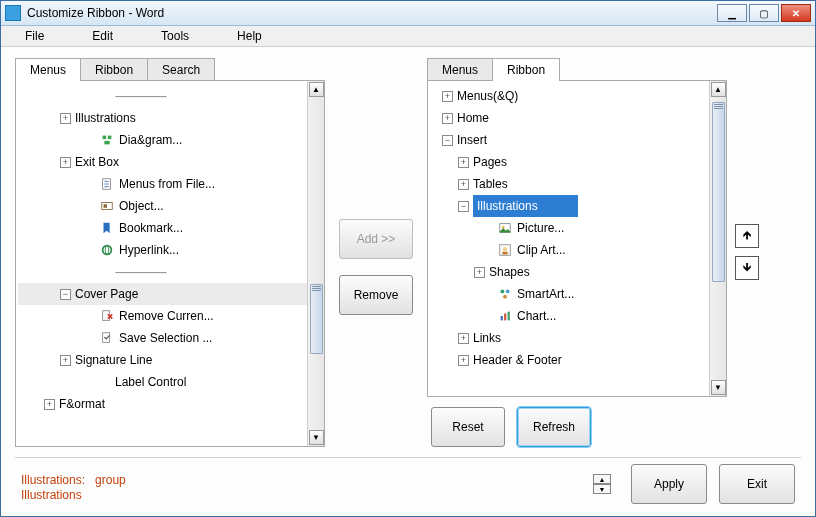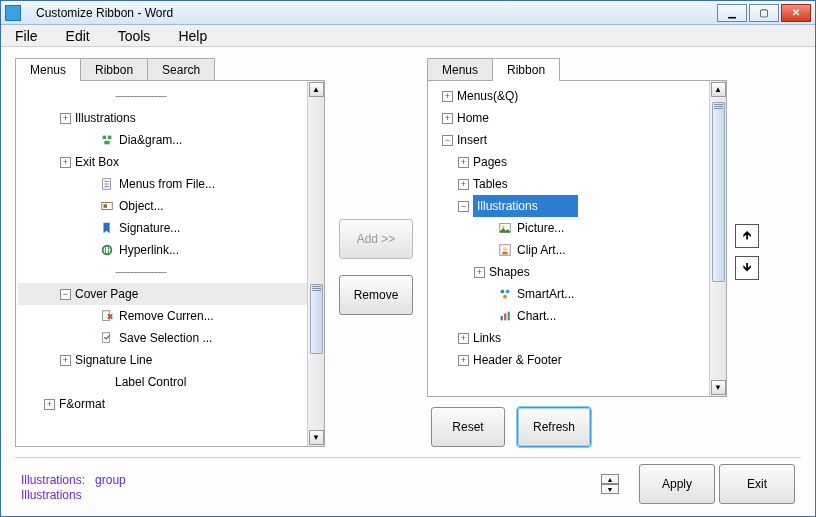--- a/index.html
+++ b/index.html
@@ -1,29 +1,29 @@
 <!DOCTYPE html>
 <html><head>
 <meta charset="utf-8">
 <style>
 * { box-sizing: border-box; font-family: "Segoe UI", Tahoma, sans-serif; }
 html, body { margin: 0; padding: 0; }
 body { width: 816px; height: 517px; background: #fff; font-size: 12px; color: #000; overflow: hidden; }
 
 .window { width: 816px; height: 517px; background: #d6e6f5; border: 1px solid #3a6ea5; display: flex; flex-direction: column; }
 
-.titlebar { height: 28px; background: linear-gradient(to bottom, #f2f7fc, #d6e6f5); display: flex; align-items: center; padding: 0 4px; border-bottom: 1px solid #a0b9d6; gap: 9px; }
+.titlebar { height: 28px; background: linear-gradient(to bottom, #f2f7fc, #d6e6f5); display: flex; align-items: center; padding: 0 4px; border-bottom: 1px solid #a0b9d6; }
 .titlebar .app-icon { width: 16px; height: 16px; background: #3aa0e0; border: 1px solid #1a7ab8; margin-right: 6px; }
 .titlebar .title { flex: 1; font-size: 12px; color: #000; }
 .title-btns { display: flex; gap: 2px; }
 .title-btn { width: 30px; height: 18px; border: 1px solid #6a89a8; background: linear-gradient(to bottom,#f7fbff,#dfeaf5); display: flex; align-items: center; justify-content: center; font-size: 10px; cursor: pointer; }
 .title-btn.close { background: linear-gradient(to bottom,#f09080,#d43a1f); color:#fff; border-color:#9e2a13; font-weight:bold; }
 
 .menubar { height: 22px; background: #f0f0f0; display: flex; align-items: stretch; border-bottom: 1px solid #d0d0d0; }
-.menubar .menu-item { padding: 3px 14px; font-size: 14px; cursor: pointer; }
+.menubar .menu-item { padding: 3px 24px; font-size: 12px; cursor: pointer; }
 
 .content { flex: 1; background: #fdfdfd; padding: 10px 14px 4px 14px; display: flex; flex-direction: column; }
 
 .main-row { display: flex; gap: 6px; height: 390px; }
 
 .tabgroup { display: flex; flex-direction: column; }
 .tabs { display: flex; }
 .tab { padding: 4px 14px; border: 1px solid #aaa; border-bottom: none; background: #e9e9e9; font-size: 12px; cursor: pointer; position: relative; top: 1px; }
 .tab.active { background: #fff; z-index: 2; }
 .tab + .tab { margin-left: -1px; }
@@ -52,24 +52,24 @@
 .btn.disabled { color:#9a9a9a; border-color:#bcbcbc; cursor:default; }
 .btn.focus { border-color:#2d9de0; box-shadow: 0 0 0 1px #9fd4f2 inset; outline:1px solid #88cef5; }
 
 .side-arrows { width:28px; display:flex; flex-direction:column; align-items:center; justify-content:center; gap:8px; }
 .arrow-btn { width:24px; height:24px; border:1px solid #555; background:#fff; display:flex; align-items:center; justify-content:center; font-size:12px; cursor:pointer; }
 
 .below-right { display:flex; gap:12px; margin-top:10px; margin-left: 4px; }
 
 .footer-sep { height:1px; background:#cfcfcf; margin:10px 0 6px 0; }
 .footer { display:flex; align-items:center; padding: 0 6px 8px 6px; }
-.footer .info { font-size:12px; color:#6d28d9; line-height:15px;margin-top:8px; }
+.footer .info { font-size:12px; color:#c2410c; line-height:15px;margin-top:8px; }
 .spinner { width:18px; display:flex; flex-direction:column; margin-left:auto; margin-right:20px; }
 .spinner .sp { height:10px; border:1px solid #888; background:#f7f7f7; font-size:7px; display:flex; align-items:center; justify-content:center; }
-.footer-btns { display:flex; gap:4px; }
+.footer-btns { display:flex; gap:12px; }
 .footer-btn { width:76px; }
 
 .ritem { display:inline-block; }
 .divider-line { color:#888; letter-spacing:-1px; }
 </style>
 </head>
 <body>
 
 <div class="window">
 
@@ -154,21 +154,21 @@
                   <span class="ritem">Object...</span>
                 </div>
                 <div class="tree-row">
                   <span class="indent" style="width: 66px;"></span>
                   <span class="noexp"></span>
                   <span class="ticon">
                     <svg viewBox="0 0 16 16">
                       <path d="M4 2 h7 v12 l-3.5-3 L4 14 z" fill="#2a6fc0"></path>
                     </svg>
                   </span>
-                  <span class="ritem">Signature...</span>
+                  <span class="ritem">Bookmark...</span>
                 </div>
                 <div class="tree-row">
                   <span class="indent" style="width: 66px;"></span>
                   <span class="noexp"></span>
                   <span class="ticon">
                     <svg viewBox="0 0 16 16">
                       <circle cx="8" cy="8" r="5" fill="none" stroke="#2a8a4a" stroke-width="2"></circle>
                       <ellipse cx="8" cy="8" rx="2" ry="5" fill="none" stroke="#2a8a4a"></ellipse>
                     </svg>
                   </span>

